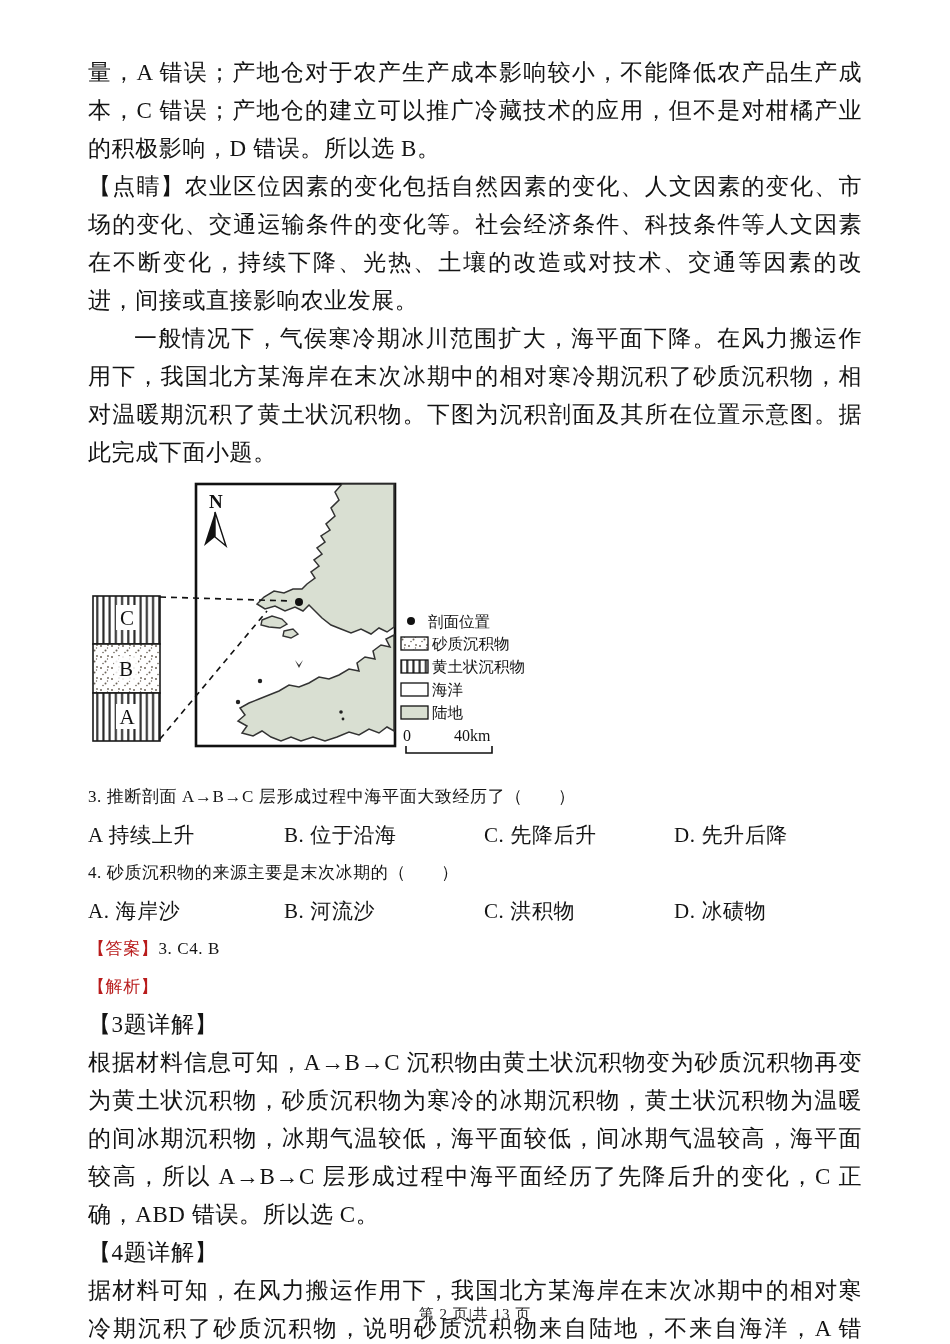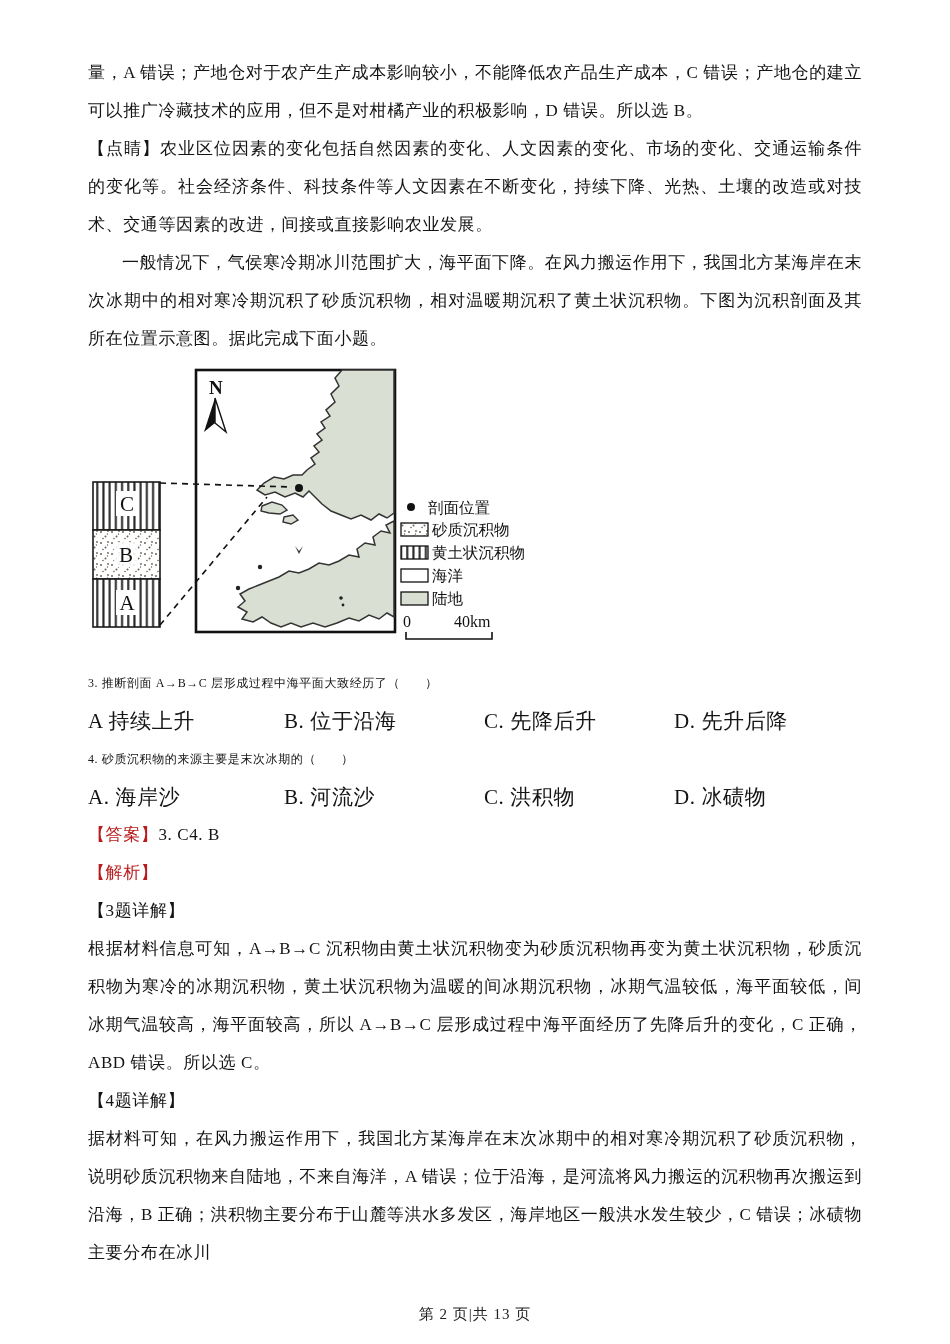--- a/index.html
+++ b/index.html
@@ -8,29 +8,29 @@
     width:950px;height:1344px;
     margin:0 auto;
     background:#ffffff;
     box-sizing:border-box;
     padding:54px 88px 0 88px;
     font-family:"Liberation Serif","DejaVu Serif",serif;
     color:#141414;
     overflow:hidden;
   }
   .para{
-    font-size:17px;
+    font-size:23px;
     line-height:38px;
     text-align:justify;
     letter-spacing:0.6px;
     margin:0;
   }
   .indent{text-indent:2em;}
   .stem{
-    font-size:12px;line-height:38px;letter-spacing:0.6px;margin:0;
+    font-size:17px;line-height:38px;letter-spacing:0.6px;margin:0;
   }
   .opts{
     display:grid;
     grid-template-columns:196px 200px 190px auto;
     font-size:21px;line-height:38px;letter-spacing:0.6px;
   }
   .tag-blue{color:#b91c1c;}
   .answer-line{font-size:17px;line-height:38px;letter-spacing:0.6px;margin:0;}
   .answer-line .a4{}
   .fig-wrap{margin:6px 0 8px 0;line-height:0;}

